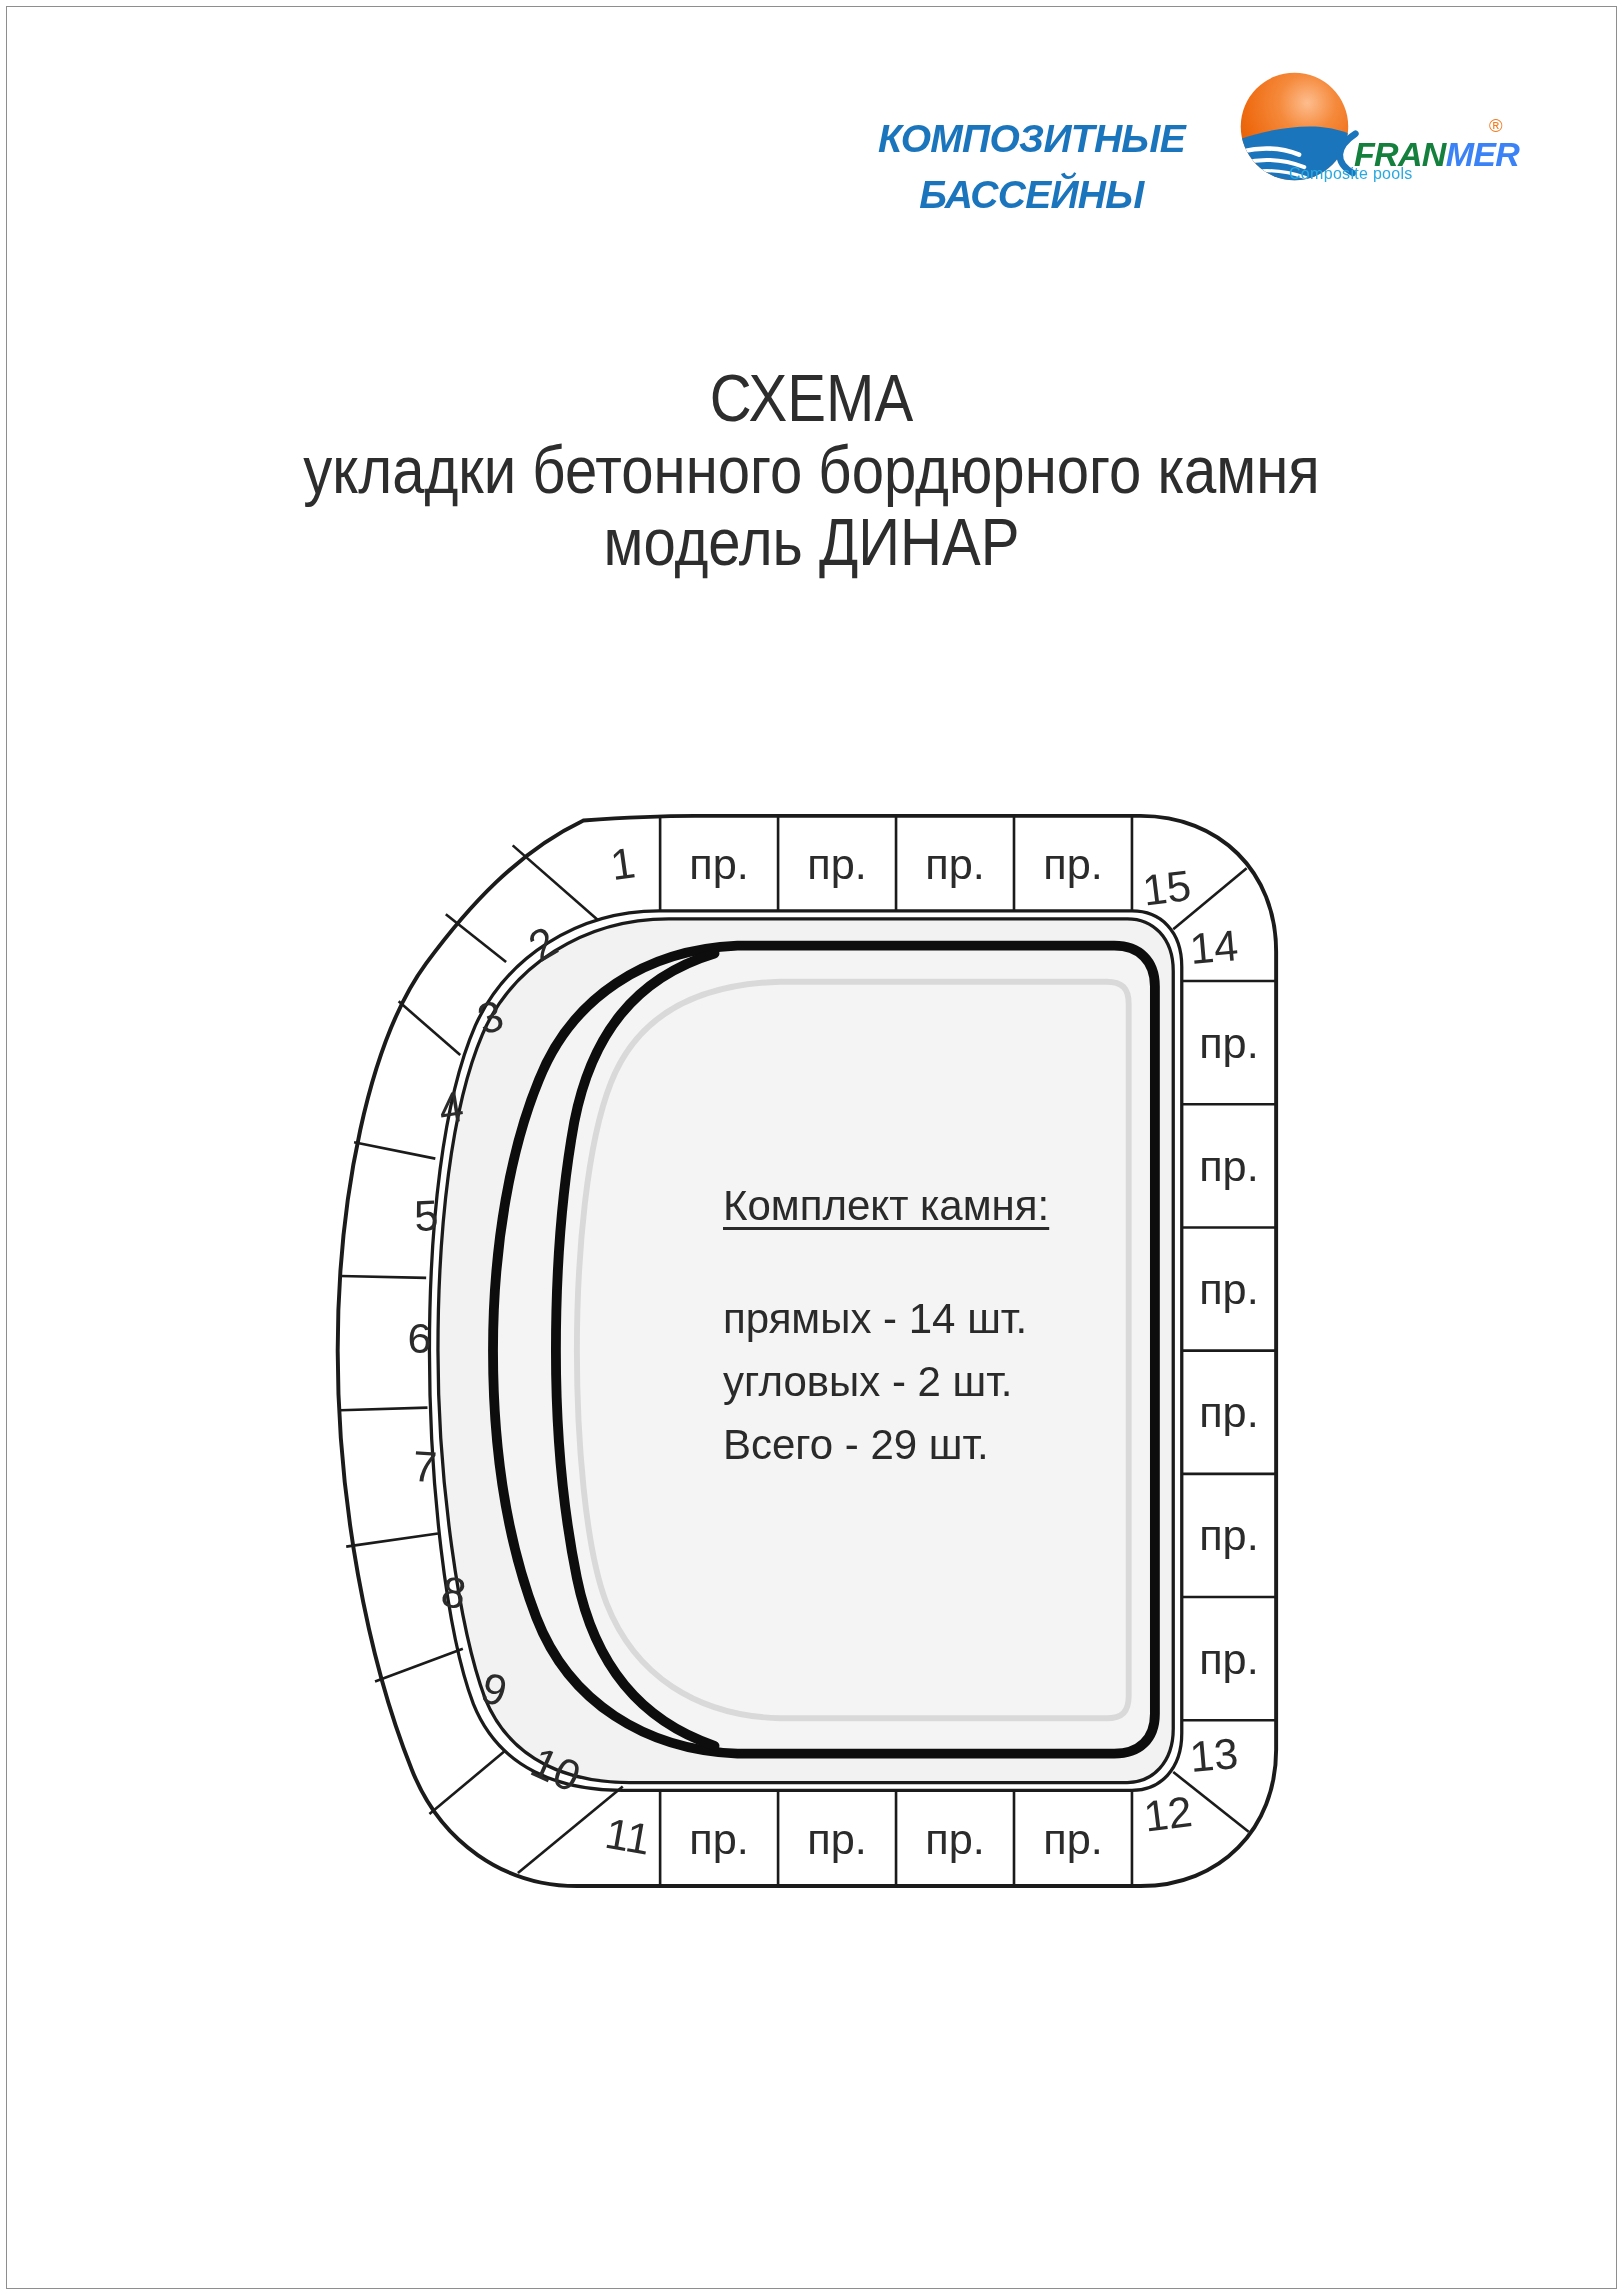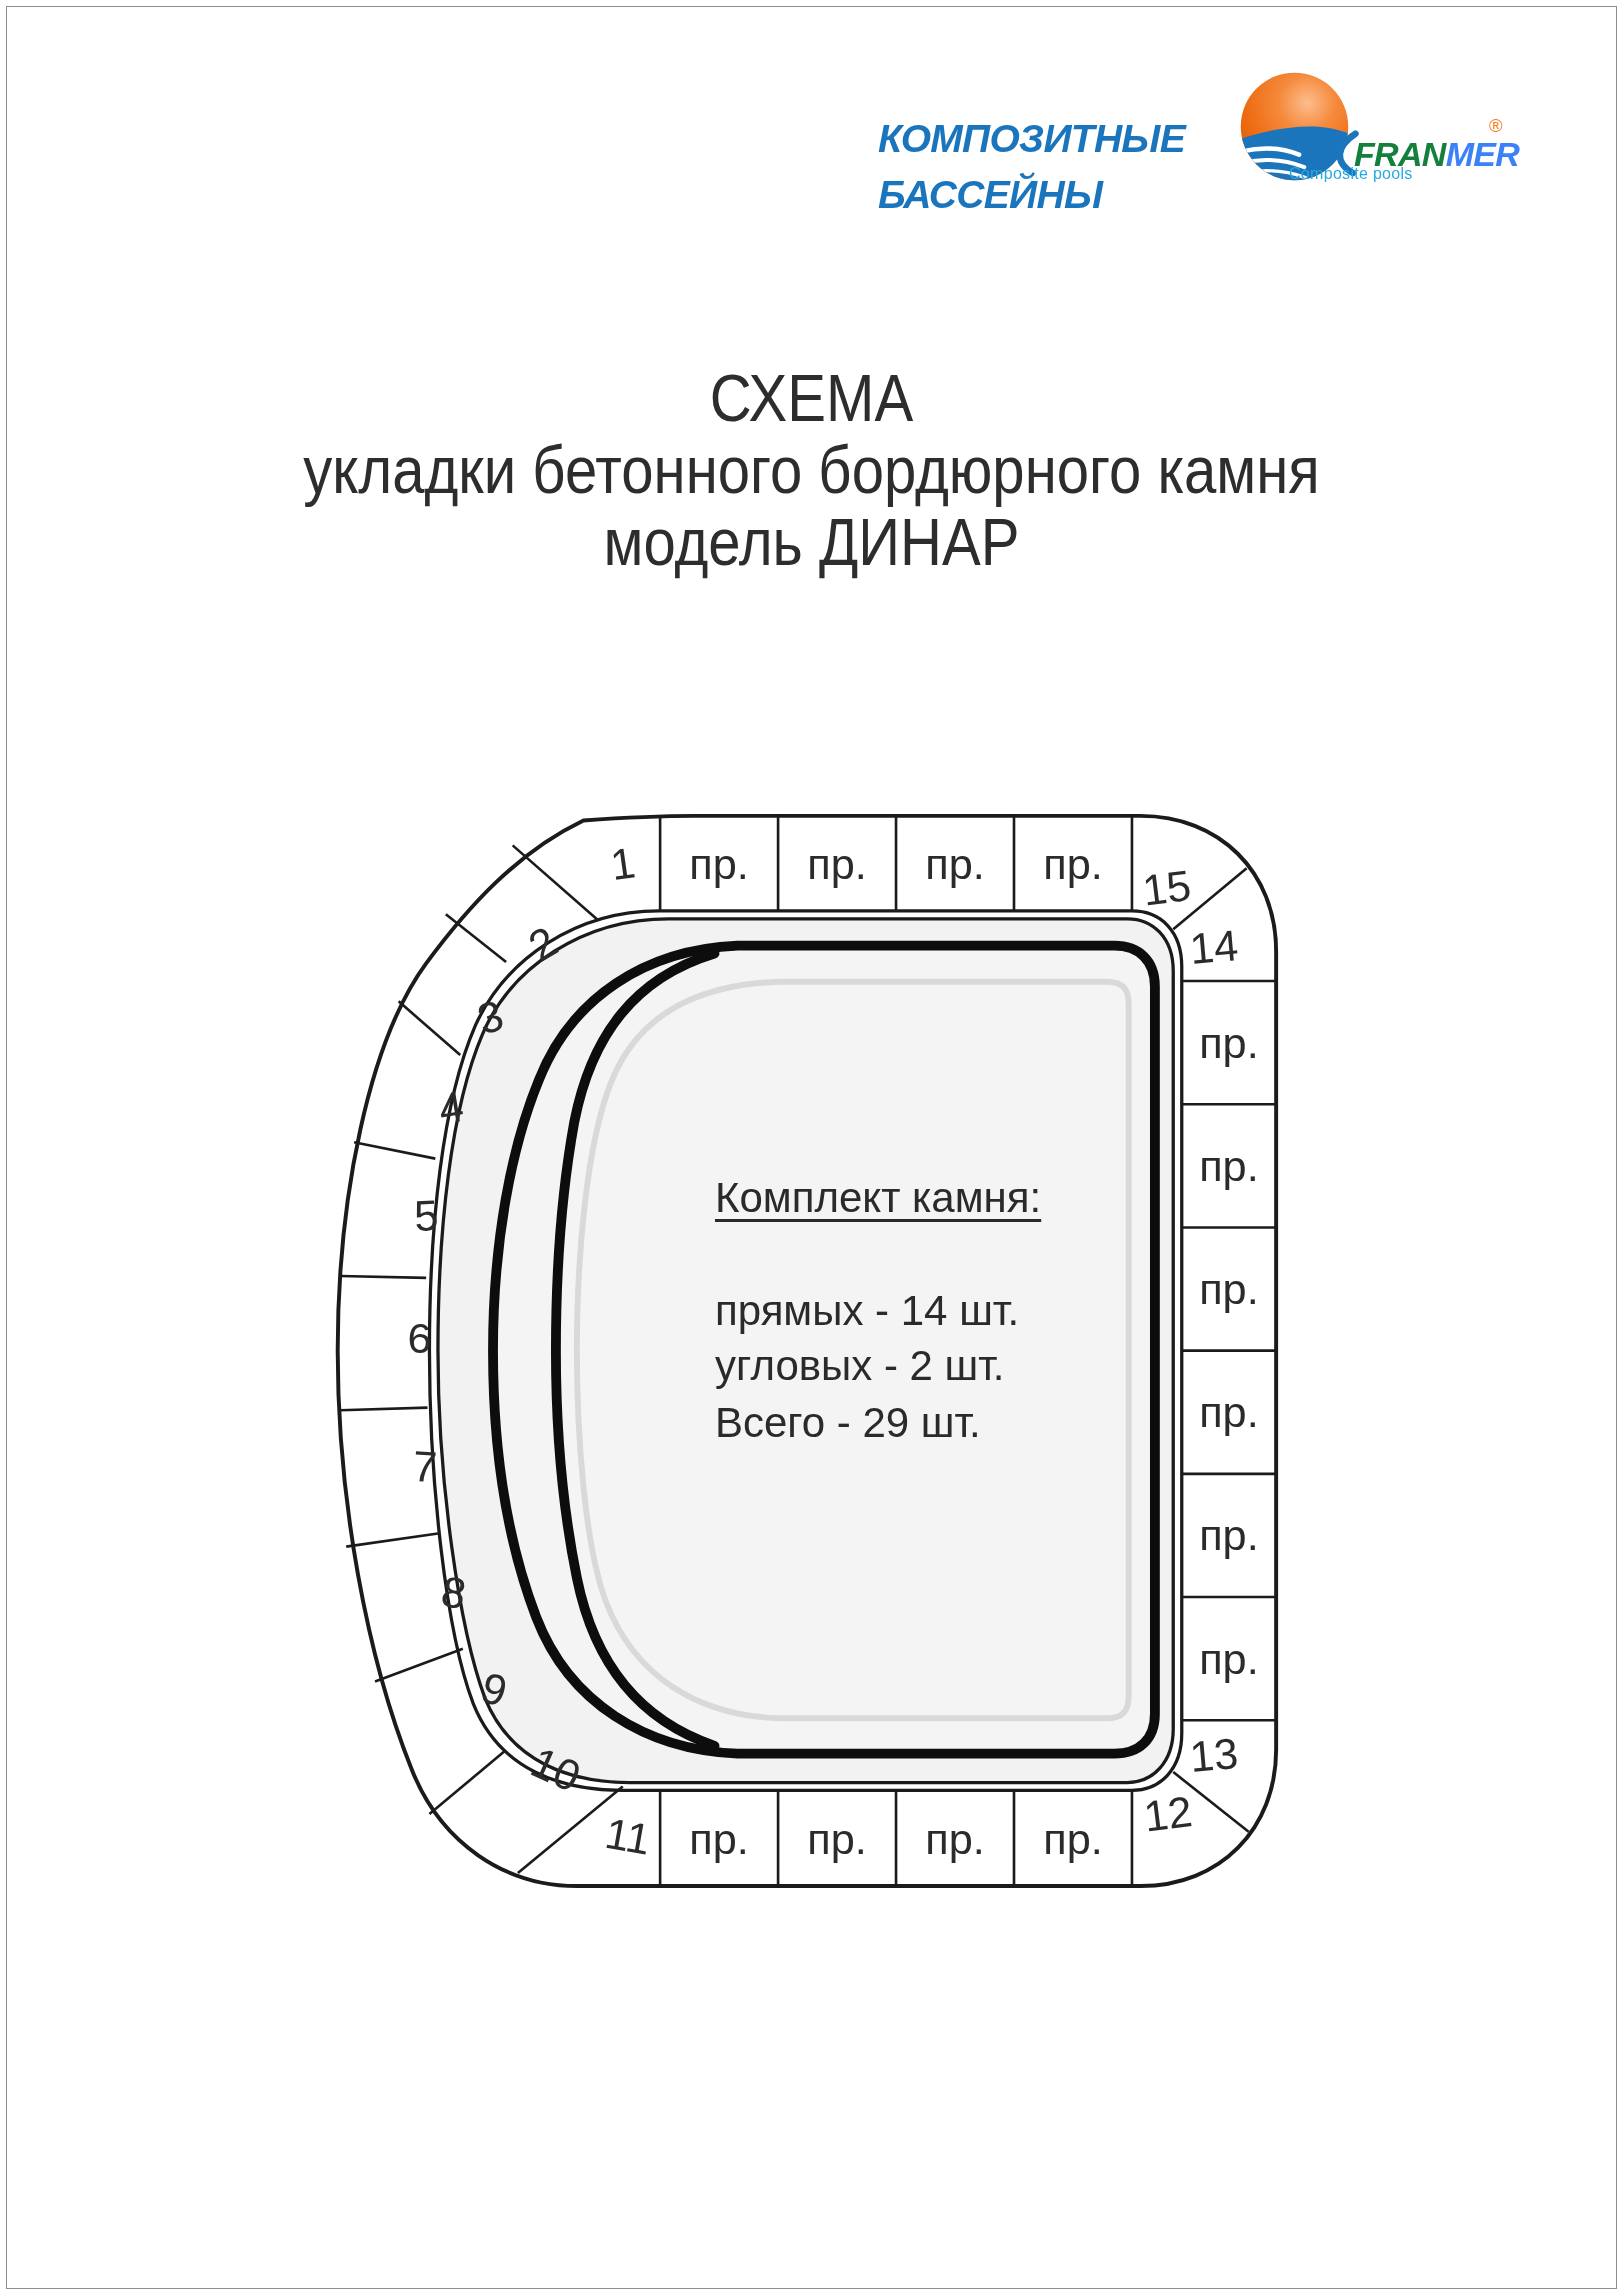--- a/index.html
+++ b/index.html
@@ -6,21 +6,21 @@
   body{
     width:1623px;height:2295px;position:relative;background:#ffffff;
     font-family:"Liberation Sans", sans-serif;overflow:hidden;
   }
   .page-frame{
     position:absolute;left:5.9px;top:5.9px;right:5.9px;bottom:5.9px;
     border:1.3px solid #8e8e8e;pointer-events:none;
   }
   
   .logo-tagline{
-    position:absolute;right:438px;top:111px;text-align:left;
+    position:absolute;right:438px;top:111px;text-align:center;
     font-size:39px;line-height:56px;font-weight:700;font-style:italic;
     color:#1b75bc;letter-spacing:-0.7px;white-space:nowrap;
   }
   .brand{
     position:absolute;left:1354px;top:135px;font-size:34px;font-weight:800;
     font-style:italic;letter-spacing:-0.7px;white-space:nowrap;
   }
   .brand .b1{color:#15803d;}
   .brand .b2{color:#3b82f6;}
   .brand-reg{
@@ -40,21 +40,21 @@
   
   .diagram-svg{position:absolute;left:0;top:0;}
   .stone-label{
     font-family:"Liberation Sans", sans-serif;font-size:66px;fill:#2b2b2b;
   }
   
   .info{
     position:absolute;left:711px;top:1168px;color:#2a2a2a;
     font-size:42px;line-height:51px;
   }
-  .info p{margin:4px;white-space:pre-wrap;}
+  .info p{margin:12px;white-space:pre-wrap;}
   .info .heading{
     margin-bottom:62px;
     text-decoration:underline;text-decoration-thickness:2.6px;text-underline-offset:6.6px;
   }
   .info .gap-size{margin-top:49px;}
   .info .gap-total{margin-top:5.9px;}
 </style>
 </head>
 <body>
 

